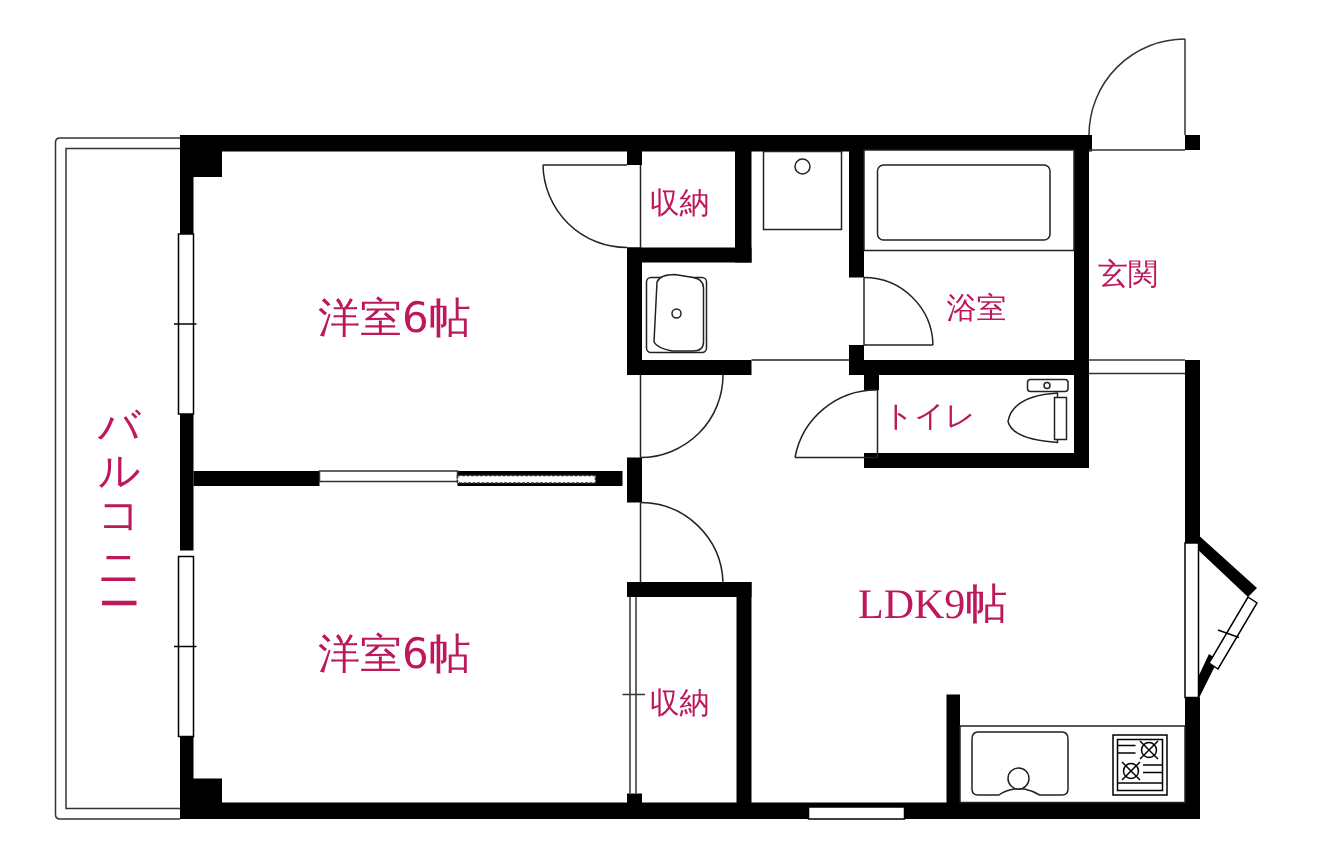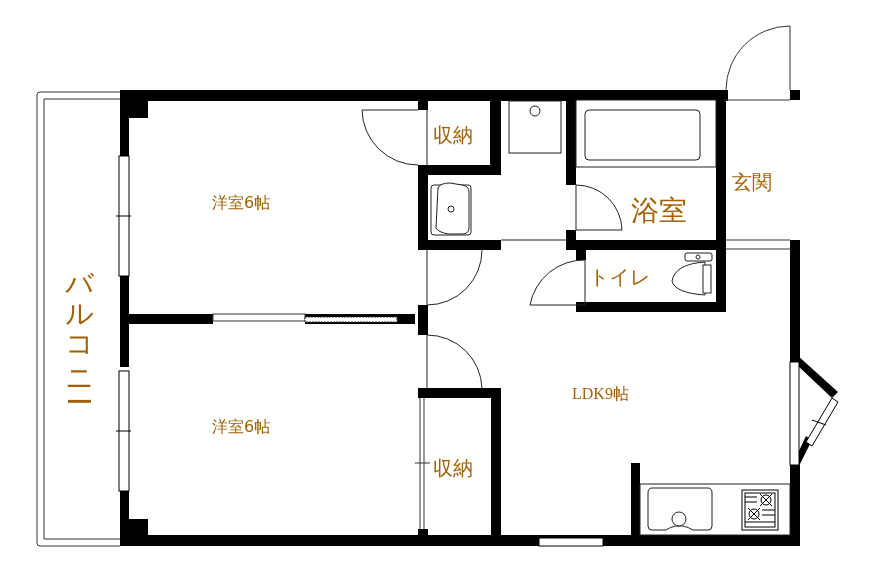--- a/index.html
+++ b/index.html
@@ -1,20 +1,20 @@
 <!DOCTYPE html>
 <html><head>
 <meta charset="utf-8">
 <style>
   html, body { margin:0; padding:0; background:#ffffff; }
   body { width:878px; height:574px; position:relative; overflow:hidden; font-family:"DejaVu Sans", sans-serif; }
   #plan { position:absolute; left:0; top:0; }
-  .lbl { position:absolute; color:#a16207; white-space:nowrap; font-family:"DejaVu Sans", sans-serif; }
-  .room-lg { font-size:16px; }
-  .room-md { font-size:28px; }
+  .lbl { position:absolute; color:#be185d; white-space:nowrap; font-family:"DejaVu Sans", sans-serif; }
+  .room-lg { font-size:28px; }
+  .room-md { font-size:20px; }
   .room-sm { font-size:20px; }
   .vert { writing-mode:vertical-rl; font-size:28px; letter-spacing:2px; }
 </style>
 </head>
 <body>
 
 <svg id="plan" width="878" height="574" viewBox="0 0 878 574">
 
   <g fill="none" stroke="#333" stroke-width="1">
     <path d="M120 92 L40 92 Q37 92 37 95 L37 543 Q37 546 40 546 L120 546"></path>

